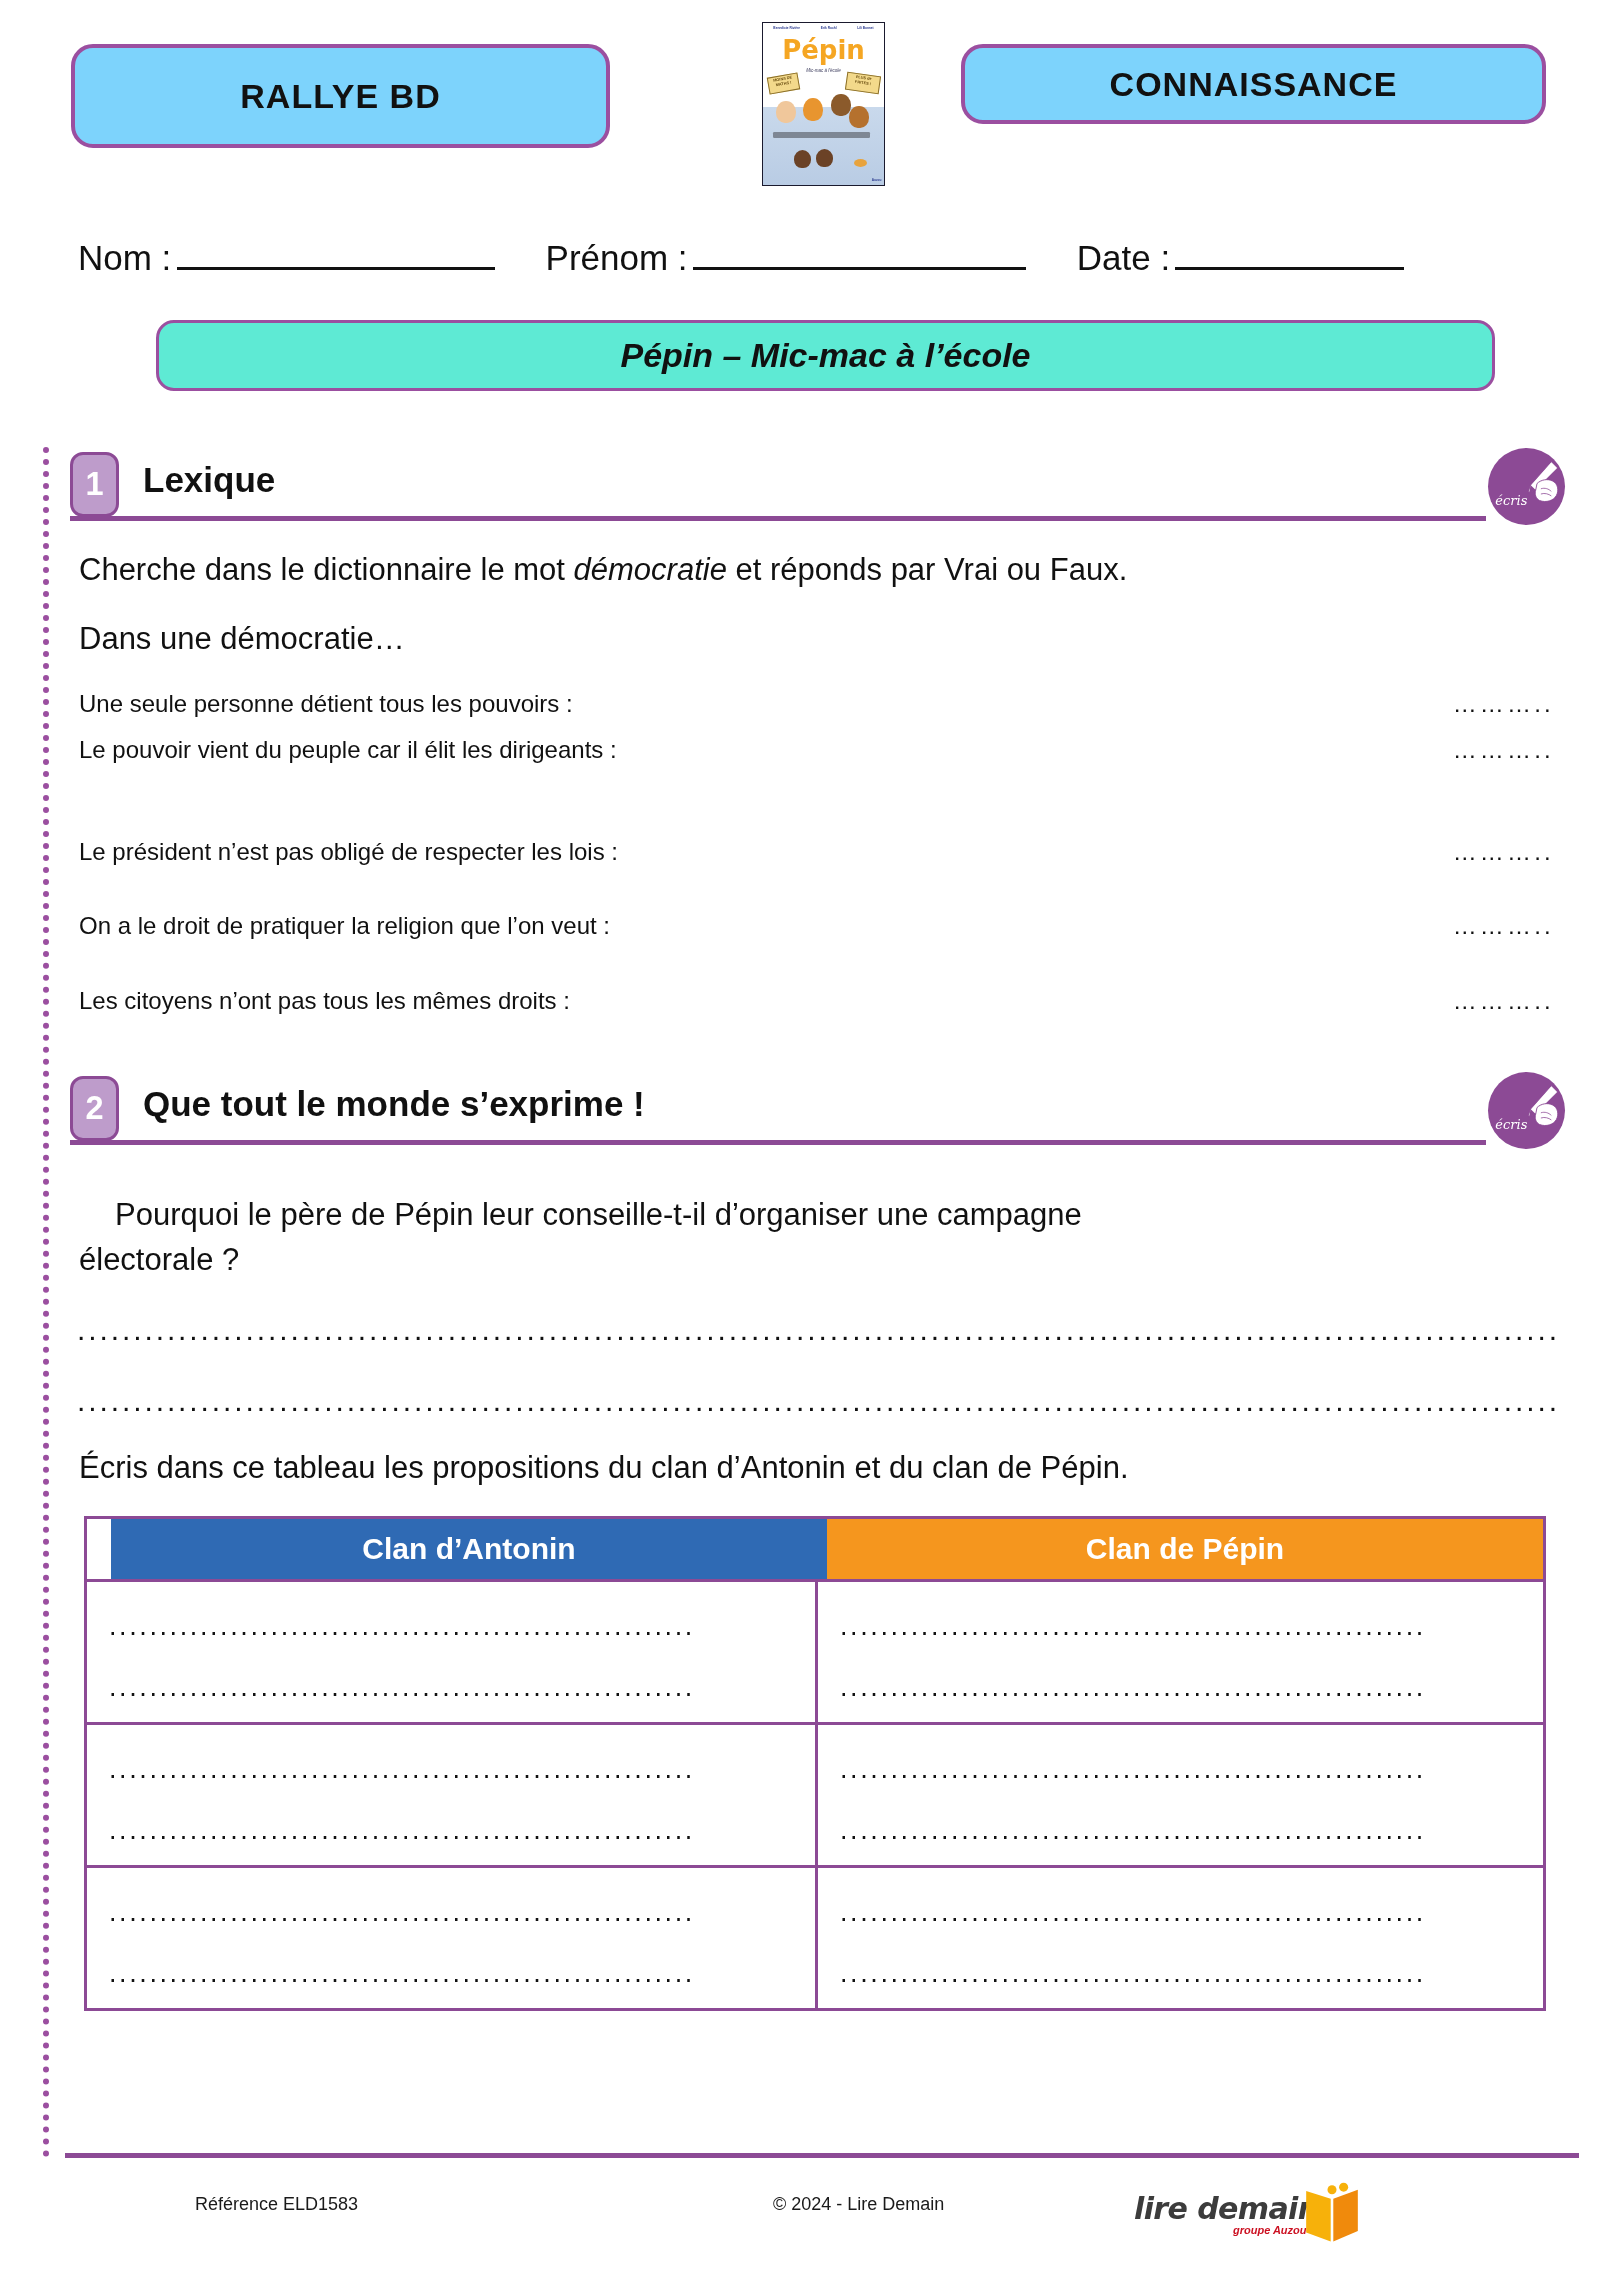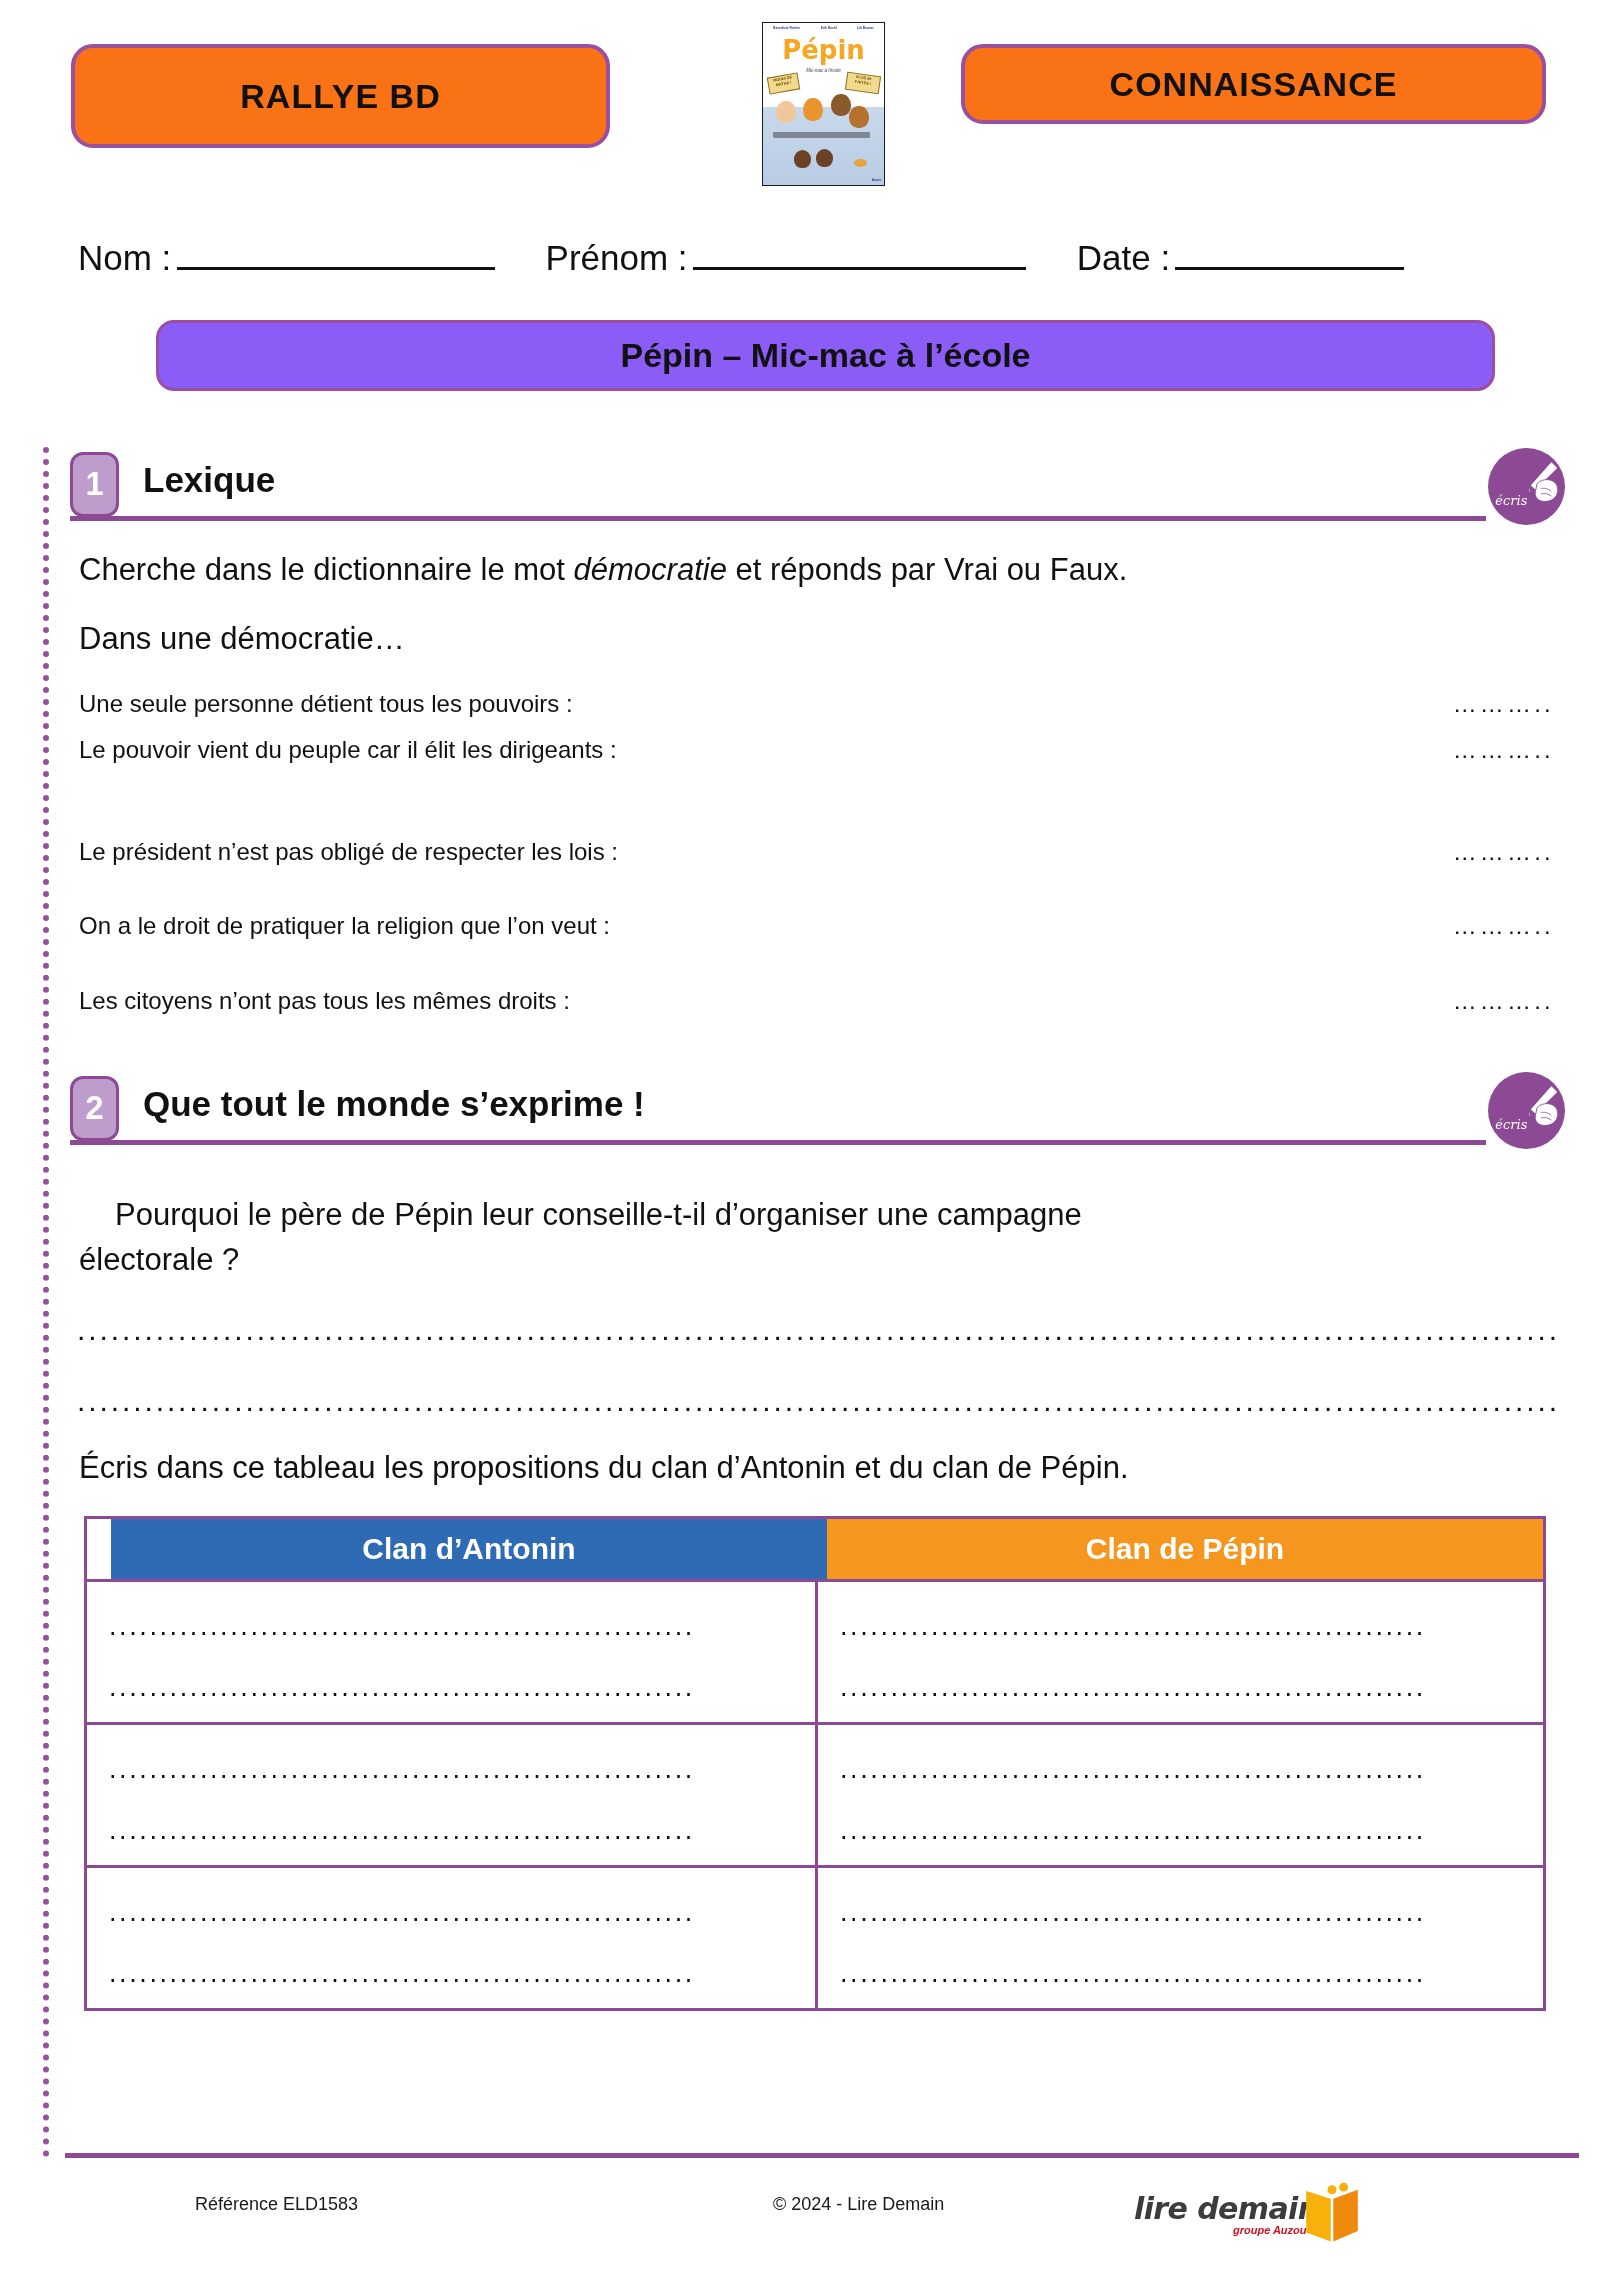--- a/index.html
+++ b/index.html
@@ -27,21 +27,21 @@
     width: 6.5px;
     height: 1711px;
     border-left: 6.5px dotted #9B4FA0;
   }
 
   
   .hdr-box {
     position: absolute;
     border: 4.5px solid #9B4FA0;
     border-radius: 22px;
-    background: #f97316;
+    background: #7dd3fc;
     display: flex;
     align-items: center;
     justify-content: center;
   }
   .hdr-box span {
     font-size: 34px;
     font-weight: bold;
     letter-spacing: 1px;
     color: #111;
     font-family: "Liberation Sans", sans-serif;
@@ -128,21 +128,22 @@
   .gap-2 { width: 51px; display: inline-block; }
 
   
   .title-banner {
     position: absolute;
     left: 156px; top: 320px;
     width: 1339px; height: 71px;
     border: 3.9px solid #9B4FA0;
     border-radius: 18px;
     display: flex; align-items: center; justify-content: center;
-    background: #8b5cf6;
+    background: #5eead4;
+    font-style: italic;
   }
   .title-banner span {
     font-size: 34px; font-weight: bold; color: #111;
   }
 
   
   .section-head {
     position: absolute;
     left: 70px;
     width: 1488px;

